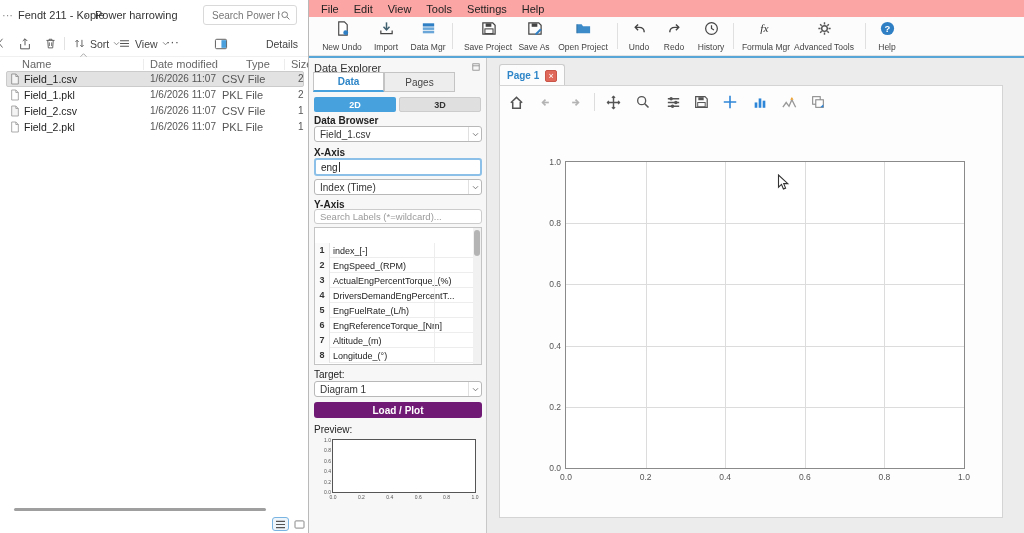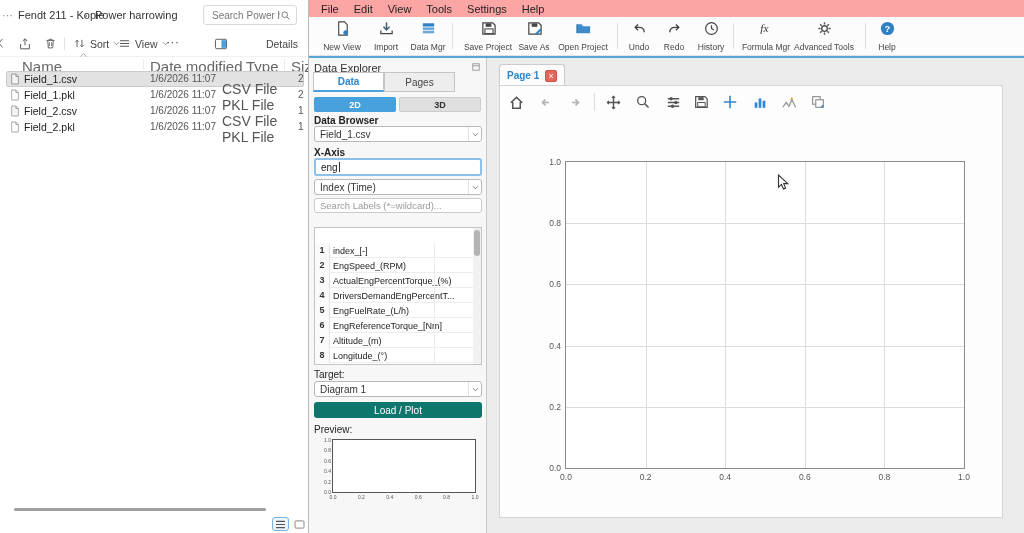--- a/index.html
+++ b/index.html
@@ -11,29 +11,29 @@
   
   #explorer{position:absolute;left:0;top:0;width:308px;height:533px;background:#fff;overflow:hidden;}
   .ex-topbar{position:absolute;left:0;top:0;width:308px;height:30px;}
   .crumb{font-size:11px;color:#333;}
   .crumb-sep{font-size:11px;color:#666;}
   .ex-search{position:absolute;left:203px;top:5px;width:94px;height:20px;border:1px solid #d9d9d9;border-radius:3px;display:flex;align-items:center;padding:0 5px 0 8px;background:#fff;}
   .ex-search span{font-size:10px;color:#777;white-space:nowrap;overflow:hidden;flex:1;}
   .ex-toolbar{position:absolute;left:0;top:30px;width:308px;height:27px;border-bottom:1px solid #f0f0f0;}
   .tb-item{position:absolute;top:4px;display:flex;align-items:center;gap:4px;font-size:10.5px;color:#444;height:19px;}
   .tb-divider{position:absolute;top:7px;width:1px;height:13px;background:#e2e2e2;}
-  .ex-header{position:absolute;left:0;top:58px;width:308px;height:13px;font-size:15px;color:#666;}
+  .ex-header{position:absolute;left:0;top:58px;width:308px;height:13px;font-size:11px;color:#666;}
   .col-sep{position:absolute;top:1px;width:1px;height:11px;background:#ececec;}
   .ex-rows{position:absolute;left:0;top:71px;width:308px;}
   .ex-row{position:relative;height:16px;}
   .ex-row.selected .rowbg{position:absolute;left:6px;right:4px;top:0;bottom:0;background:#e2e2e2;border:1px solid #cbcbcb;border-radius:2px;}
   .cell{position:absolute;top:2px;font-size:10.5px;color:#444;white-space:nowrap;}
   .cell.name{left:24px;color:#222;}
   .cell.date{left:150px;font-size:10px;color:#555;}
-  .cell.type{left:222px;font-size:14px;color:#555;margin-top:8px;}
+  .cell.type{left:222px;font-size:11px;color:#555;}
   .cell.size{left:298px;font-size:10px;color:#555;}
   .fileicon{position:absolute;left:10px;top:2px;}
   .ex-hscroll{position:absolute;left:14px;top:508px;width:252px;height:3px;background:#9f9f9f;border-radius:2px;}
   .view-toggle{position:absolute;top:517px;width:17px;height:14px;display:flex;align-items:center;justify-content:center;border-radius:3px;}
   .view-toggle.active{border:1px solid #79b4e2;background:#eef6fc;}
 
   
   #app{position:absolute;left:308px;top:0;width:716px;height:533px;background:#efefef;border-left:1px solid #b9b9b9;overflow:hidden;}
   .menubar{position:absolute;left:0;top:0;width:716px;height:17px;background:#fca5a5;display:flex;align-items:center;gap:15px;padding-left:12px;}
   .menu-item{font-size:11px;color:#222;}
@@ -65,21 +65,21 @@
   .vtable{position:absolute;left:5px;top:169px;width:168px;height:138px;background:#fff;border:1px solid #c4c4c4;overflow:hidden;}
   .vt-head{position:absolute;left:0;top:0;width:160px;height:15px;border-bottom:1px solid #d8d8d8;background:#fbfbfb;}
   .vt-head .h-var{position:absolute;left:15px;width:104px;text-align:center;font-size:10px;font-weight:bold;top:2px;}
   .vt-head .h-unit{position:absolute;left:119px;width:41px;text-align:center;font-size:10px;font-weight:bold;top:2px;border-left:1px solid #e4e4e4;}
   .vt-row{position:absolute;left:0;width:160px;height:15px;border-bottom:1px solid #ededed;}
   .vt-num{position:absolute;left:0;top:0;width:15px;height:15px;background:#fafafa;border-right:1px solid #e4e4e4;font-size:9px;font-weight:bold;color:#333;text-align:center;line-height:15px;}
   .vt-var{position:absolute;left:18px;top:3px;font-size:9px;color:#222;white-space:nowrap;}
   .vt-unit{position:absolute;left:119px;top:0;width:41px;height:15px;border-left:1px solid #ededed;}
   .vt-scroll{position:absolute;right:0;top:0;width:8px;height:136px;background:#f1f1f1;}
   .vt-thumb{position:absolute;right:1px;top:2px;width:6px;height:26px;background:#b4b4b4;border-radius:3px;}
-  .loadbtn{position:absolute;left:5px;top:344px;width:168px;height:16px;background:#0f766e;border-radius:3px;color:#fff;font-size:10px;font-weight:normal;display:flex;align-items:center;justify-content:center;}
+  .loadbtn{position:absolute;left:5px;top:344px;width:168px;height:16px;background:#701a75;border-radius:3px;color:#fff;font-size:10px;font-weight:bold;display:flex;align-items:center;justify-content:center;}
   .prevbox{position:absolute;left:5px;top:378px;width:168px;height:70px;}
   .prevaxes{position:absolute;left:18px;top:3px;right:6px;bottom:13px;background:#fff;border:1px solid #555;}
   .pyt{position:absolute;right:calc(100% + 2px);font-size:5px;color:#555;transform:translateY(-50%);}
   .pxt{position:absolute;top:calc(100% + 2px);font-size:5px;color:#555;transform:translateX(-50%);}
 
   
   #pagearea{position:absolute;left:178px;top:58px;width:538px;height:475px;background:#ececec;}
   .page-tab{position:absolute;left:12px;top:6px;height:22px;background:#fcfcfc;border:1px solid #cccccc;border-bottom:none;border-radius:3px 3px 0 0;display:flex;align-items:center;gap:6px;padding:0 7px;}
   .page-tab .t{font-size:10px;font-weight:bold;color:#2e86c8;}
   .tab-close{width:12px;height:12px;background:#e0685a;border:1px solid #c85548;border-radius:2px;color:#fff;font-size:9px;line-height:10px;text-align:center;}
@@ -245,21 +245,21 @@
       <span class="menu-item">Settings</span>
       <span class="menu-item">Help</span>
     </div>
 
     <div class="app-toolbar">
       <div class="at-item" style="left:5px;width:56px;">
         <svg width="17" height="17" viewBox="0 0 18 18">
             <path d="M5 2h6l3 3v11H5z" fill="#fff" stroke="#444" stroke-width="1.2"></path>
             <circle cx="12.4" cy="13.4" r="2.6" fill="#2f7fc4"></circle>
           </svg>
-        <span class="lab">New View</span>
+        <span class="lab">New Undo</span>
       </div>
       <div class="at-item" style="left:49px;width:56px;">
         <svg width="17" height="17" viewBox="0 0 18 18">
             <path d="M9 2.5v7.5" stroke="#41606f" stroke-width="1.6"></path>
             <path d="M5.8 7.2L9 10.4l3.2-3.2" fill="none" stroke="#41606f" stroke-width="1.6"></path>
             <path d="M3 11v3.5h12V11" fill="none" stroke="#444" stroke-width="1.3"></path>
           </svg>
         <span class="lab">Import</span>
       </div>
       <div class="at-item" style="left:91px;width:56px;">
@@ -382,21 +382,21 @@
       <div class="selbox" style="top:121px;">
         <span>Index (Time)</span>
         <div class="caretbox">
             <svg width="7" height="5" viewBox="0 0 8 6">
               <path d="M1 1.5l3 3 3-3" fill="none" stroke="#666"></path>
             </svg>
           </div>
       </div>
 
       <span class="p-label" style="top:141px;">Y-Axis</span>
-      <div class="searchbox" style="top:140px;">
+      <div class="searchbox" style="top:151px;">
         <span>Search Labels (*=wildcard)...</span>
       </div>
 
       <div class="vtable">
         <div class="vt-row" style="top:15px;">
             <span class="vt-num">1</span>
             <span class="vt-var">index_[-]</span>
             <div class="vt-unit"></div>
           </div>
         <div class="vt-row" style="top:30px;">

